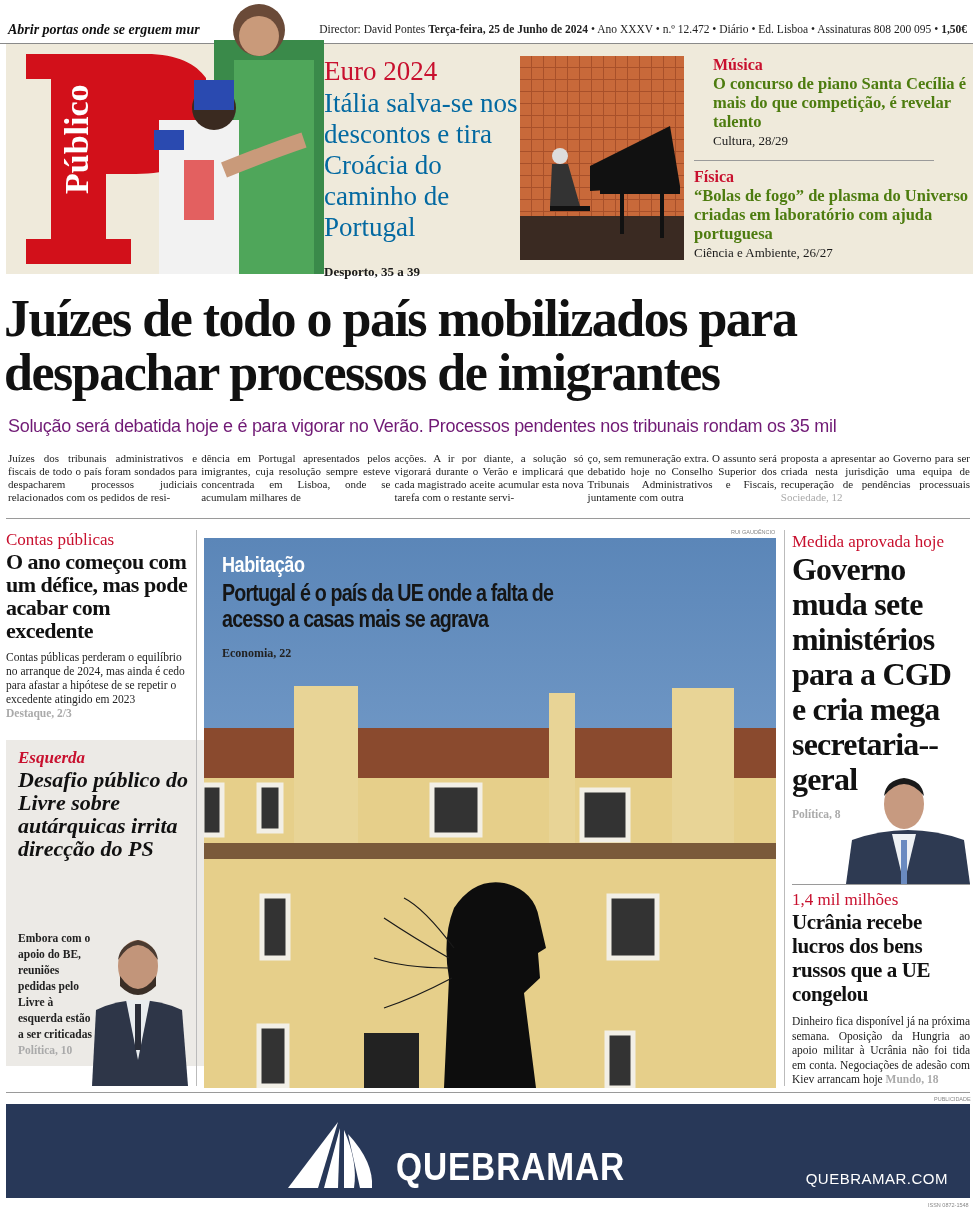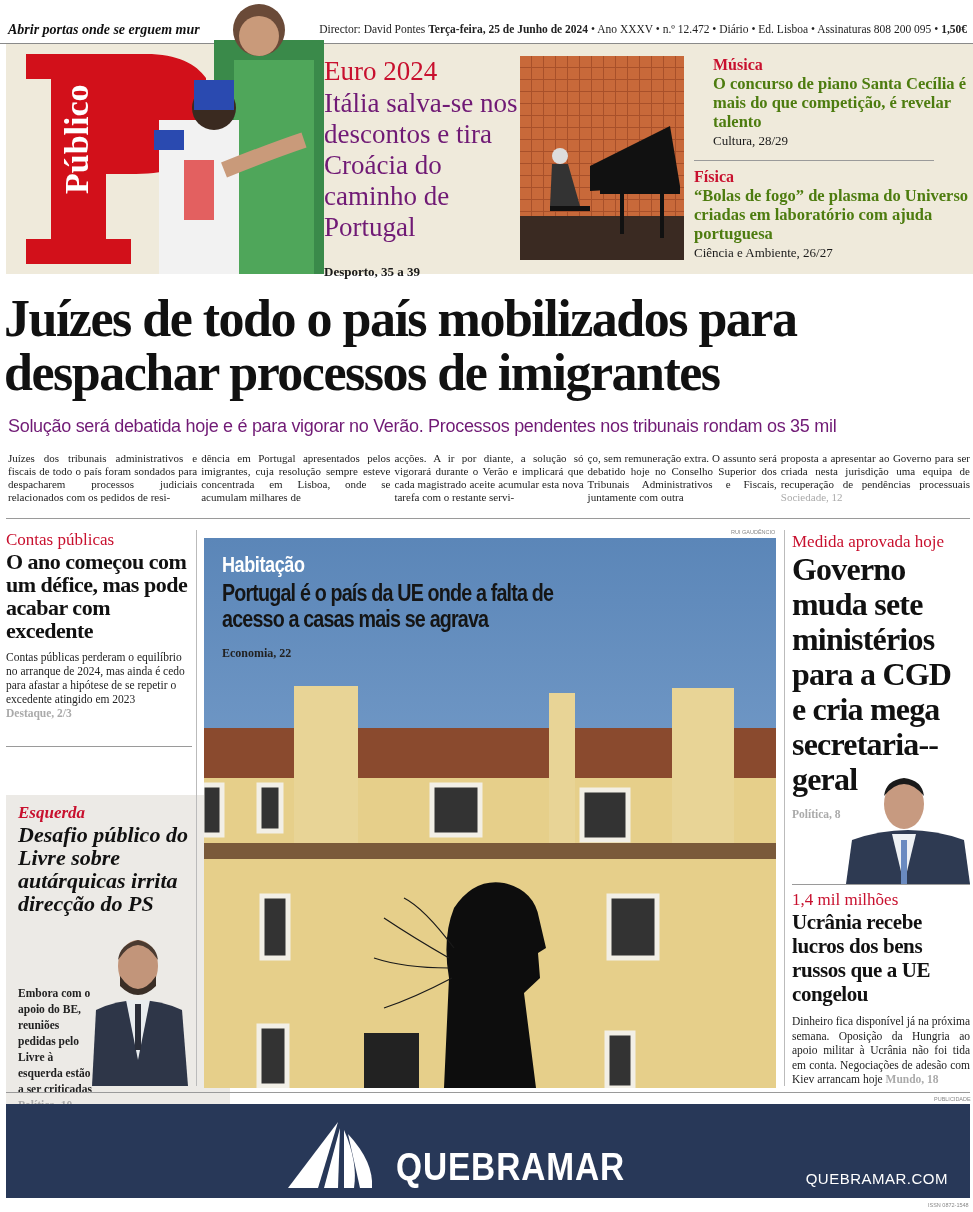--- a/index.html
+++ b/index.html
@@ -10,21 +10,21 @@
   .topbar { left: 0; top: 0; width: 973px; height: 44px; border-bottom: 1px solid #8a8a8a; }
   .slogan { left: 8px; top: 22px; font-family: "Liberation Serif", serif; font-style: italic; font-weight: bold; font-size: 14px; color: #111; white-space: nowrap; }
   .dateline { right: 6px; top: 23px; font-family: "Liberation Serif", serif; font-size: 11.5px; color: #222; white-space: nowrap; }
   .dateline b { font-weight: bold; }
 
   
   .mast { left: 6px; top: 44px; width: 967px; height: 230px; background: #efeadb; }
   .logoP { left: 20px; top: 10px; width: 180px; height: 210px; }
   .footballphoto { left: 148px; top: -44px; width: 170px; height: 274px; overflow: hidden; }
   .euro-kicker { left: 324px; top: 56px; font-family: "Liberation Serif", serif; font-size: 27px; color: #c8102e; }
-  .euro-head { left: 324px; top: 88px; width: 200px; font-family: "Liberation Serif", serif; font-size: 27px; line-height: 31px; color: #701a75; }
+  .euro-head { left: 324px; top: 88px; width: 200px; font-family: "Liberation Serif", serif; font-size: 27px; line-height: 31px; color: #0369a1; }
   .euro-sec { left: 324px; top: 244px; font-family: "Liberation Serif", serif; font-weight: bold; font-size: 13px; color: #1a1a1a; }
   .piano { left: 520px; top: 56px; width: 164px; height: 204px; overflow: hidden; background: #c8693a; }
   .side-kicker { font-family: "Liberation Serif", serif; font-weight: bold; font-size: 16px; color: #c8102e; }
   .side-head { font-family: "Liberation Serif", serif; font-weight: bold; font-size: 16.5px; line-height: 19px; color: #4d7c0f; }
   .side-sec { font-family: "Liberation Serif", serif; font-weight: normal; font-size: 13px; color: #1a1a1a; margin-top: 2px; }
   .side-box1 { left: 694px; top: 56px; width: 275px; margin-left: 19px; }
   .side-box2 { left: 694px; top: 172px; width: 275px; }
   .side-rule { left: 694px; top: 160px; width: 240px; height: 1px; background: #9a9a9a; }
 
   
@@ -34,21 +34,21 @@
   .bodycol { flex: 1; font-family: "Liberation Serif", serif; font-size: 11px; line-height: 13px; color: #222; text-align: justify; }
   .bodycol .ref { color: #aaa; }
   .rule-h { height: 1px; background: #9a9a9a; }
 
   
   .leftcol { left: 6px; top: 530px; width: 186px; }
   .kicker-red { font-family: "Liberation Serif", serif; font-size: 17px; color: #c8102e; }
   .lh { font-family: "Liberation Serif", serif; font-weight: bold; font-size: 22px; line-height: 23px; color: #111; letter-spacing: -0.5px; }
   .lbody { font-family: "Liberation Serif", serif; font-size: 11.5px; line-height: 14px; color: #222; margin-top: 8px; }
   .grey { color: #aaa; font-weight: bold; }
-  .esq { left: 6px; top: 795px; width: 224px; height: 326px; background: #eceae6; text-decoration: underline; }
+  .esq { left: 6px; top: 740px; width: 224px; height: 326px; background: #eceae6; text-decoration: underline; }
   .esq-inner { position: absolute; left: 12px; top: 8px; width: 170px; }
   .esq-kicker { font-family: "Liberation Serif", serif; font-style: italic; font-weight: bold; font-size: 17px; color: #c8102e; }
   .esq-head { font-family: "Liberation Serif", serif; font-style: italic; font-weight: bold; font-size: 22px; line-height: 23px; color: #111; }
   .esq-body { position: absolute; left: 12px; top: 190px; width: 80px; font-family: "Liberation Serif", serif; font-weight: bold; font-size: 11.5px; line-height: 16px; color: #222; }
   .man1 { left: 86px; top: 930px; width: 106px; height: 156px; }
 
   
   .credit { font-family: "Liberation Sans", sans-serif; font-size: 5.5px; color: #888; }
   .mainphoto { left: 204px; top: 538px; width: 572px; height: 550px; overflow: hidden; }
   .hab-kicker { left: 222px; top: 552px; font-family: "Liberation Sans", sans-serif; font-weight: bold; font-size: 22px; color: #fff; letter-spacing: -0.5px; transform: scaleX(0.82); transform-origin: left; }

